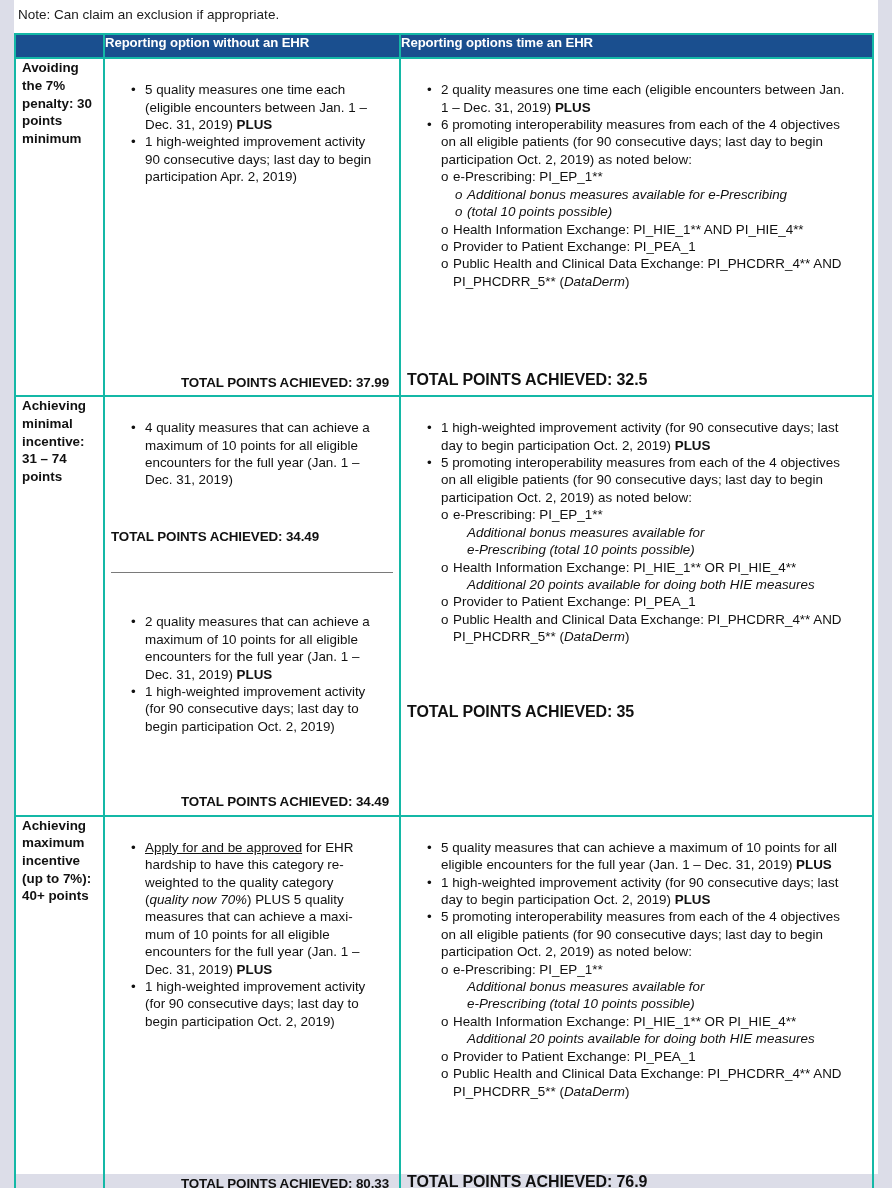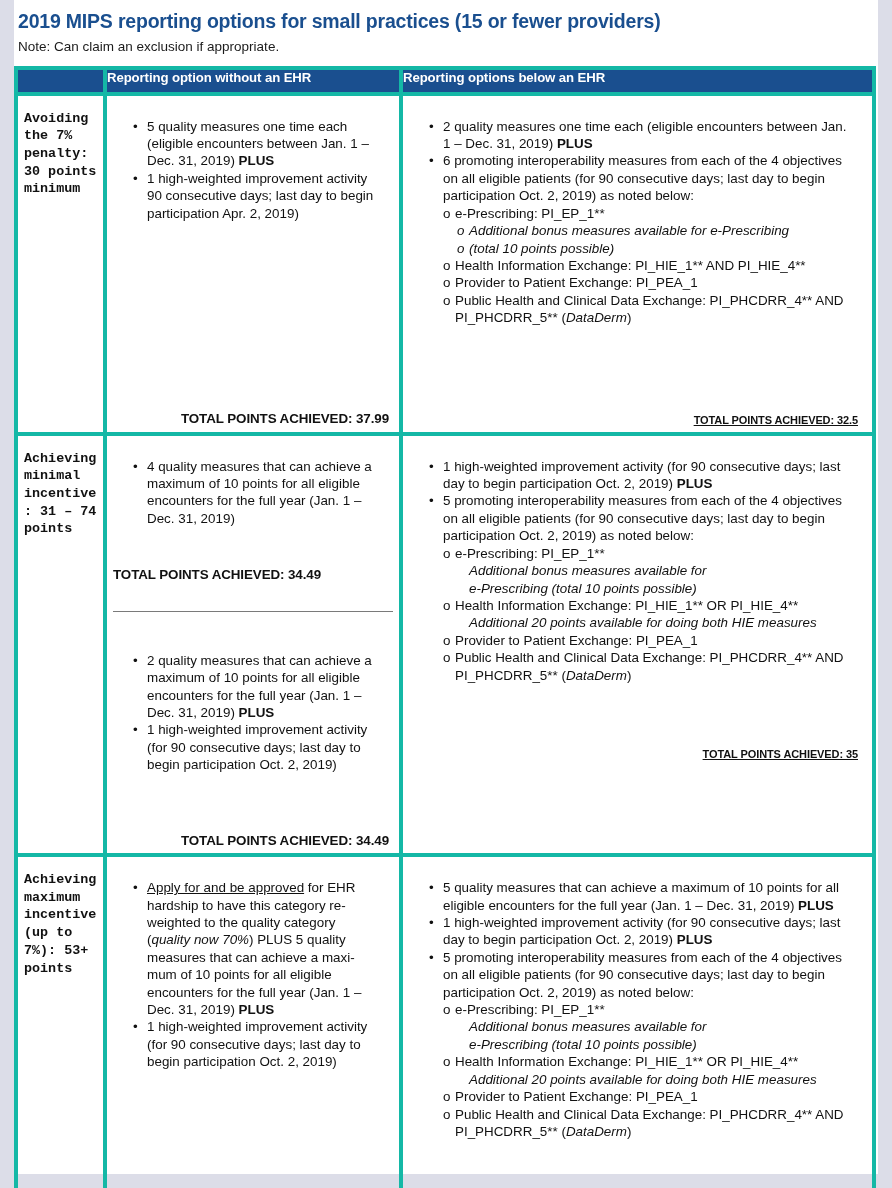--- a/index.html
+++ b/index.html
@@ -40,21 +40,21 @@
   }
   table.mips {
     border-collapse: collapse;
     width: 860px;
     margin-top: 10px;
     table-layout: fixed;
     border: 1px solid #5a5a5a;
   }
   table.mips td, table.mips th {
     vertical-align: top;
-    border: 4px solid #14b8a6;
+    border: 2px solid #14b8a6;
     padding: 0;
   }
   .col-a { width: 89px; }
   .col-b { width: 296px; }
   .col-c { width: 473px; }
 
   thead th {
     background: #1a4f8f;
     color: #ffffff;
     font-size: 13.2px;
@@ -66,23 +66,22 @@
     border-bottom: 1px solid #5a5a5a;
     letter-spacing: -0.1px;
     white-space: nowrap;
   }
   thead th.blank { background: #1a4f8f; }
 
   .rowlabel {
     font-size: 13.4px;
     font-weight: bold;
     line-height: 1.32;
-    padding: 14px 4px 6px 6px;
+    padding: 0 4px 6px 6px;
     word-wrap: break-word;
-    font-family: Liberation Mono, monospace;
   }
   .cellbody {
     font-size: 13.4px;
     line-height: 1.30;
     padding: 6px 6px 4px 6px;
     position: relative;
     height: 100%;
     box-sizing: border-box;
   }
   ul.b {
@@ -127,26 +126,24 @@
   .it { font-style: italic; }
   .bd { font-weight: bold; }
   .total {
     font-size: 13.4px;
     font-weight: bold;
     text-align: right;
     padding: 2px 4px 0 0;
     letter-spacing: -0.1px;
   }
   .total-right {
-    font-size: 11px;
-    font-weight: bold;
-    text-align: right;
+    font-size: 16px;
+    font-weight: bold;
     padding: 6px 8px 0 0;
     letter-spacing: -0.1px;
-    text-decoration: underline;
   }
   .total-inline {
     font-size: 13.4px;
     font-weight: bold;
     padding: 3px 0 2px 0;
     letter-spacing: -0.1px;
   }
   .divline {
     border-top: 1px solid #7a7a7a;
     margin: 5px 0 4px 0;
@@ -157,34 +154,33 @@
     min-height: 100%;
     box-sizing: border-box;
   }
   .grow { flex: 1 1 auto; }
 </style>
 </head>
 <body>
 
 <div class="page">
 
-  <div class="title">2019 MIPS reporting options for small practices (15 or fewer providers)</div>
   <div class="note">Note: Can claim an exclusion if appropriate.</div>
 
   <table class="mips">
     <colgroup>
       <col class="col-a">
         <col class="col-b">
         <col class="col-c">
     </colgroup>
     <thead>
       <tr>
         <th class="blank"></th>
         <th>Reporting option without an EHR</th>
-        <th>Reporting options below an EHR</th>
+        <th>Reporting options time an EHR</th>
       </tr>
     </thead>
     <tbody>
 
       <tr>
         <td>
           <div class="rowlabel">Avoiding the 7% penalty: 30 points minimum</div>
         </td>
         <td>
           <div class="cellbody cell-flex" style="min-height:336px;">
@@ -251,21 +247,21 @@
               </li>
             </ul>
             <div class="grow"></div>
             <div class="total-right">TOTAL POINTS ACHIEVED: 35</div>
           </div>
         </td>
       </tr>
 
       <tr>
         <td>
-          <div class="rowlabel">Achieving maximum incentive (up to 7%): 53+ points</div>
+          <div class="rowlabel">Achieving maximum incentive (up to 7%): 40+ points</div>
         </td>
         <td>
           <div class="cellbody cell-flex" style="min-height:380px;">
             <ul class="b">
               <li><span><u>Apply for and be approved</u> for EHR hardship to have this category re-weighted to the quality category (<i>quality now 70%</i>) PLUS 5 quality measures that can achieve a maxi-mum of 10 points for all eligible encounters for the full year (Jan. 1 – Dec. 31, 2019) </span><span class="bd">PLUS</span></li>
               <li><span>1 high-weighted improvement activity (for 90 consecutive days; last day to begin participation Oct. 2, 2019)</span></li>
             </ul>
             <div class="grow"></div>
             <div class="total">TOTAL POINTS ACHIEVED: 80.33</div>
           </div>

